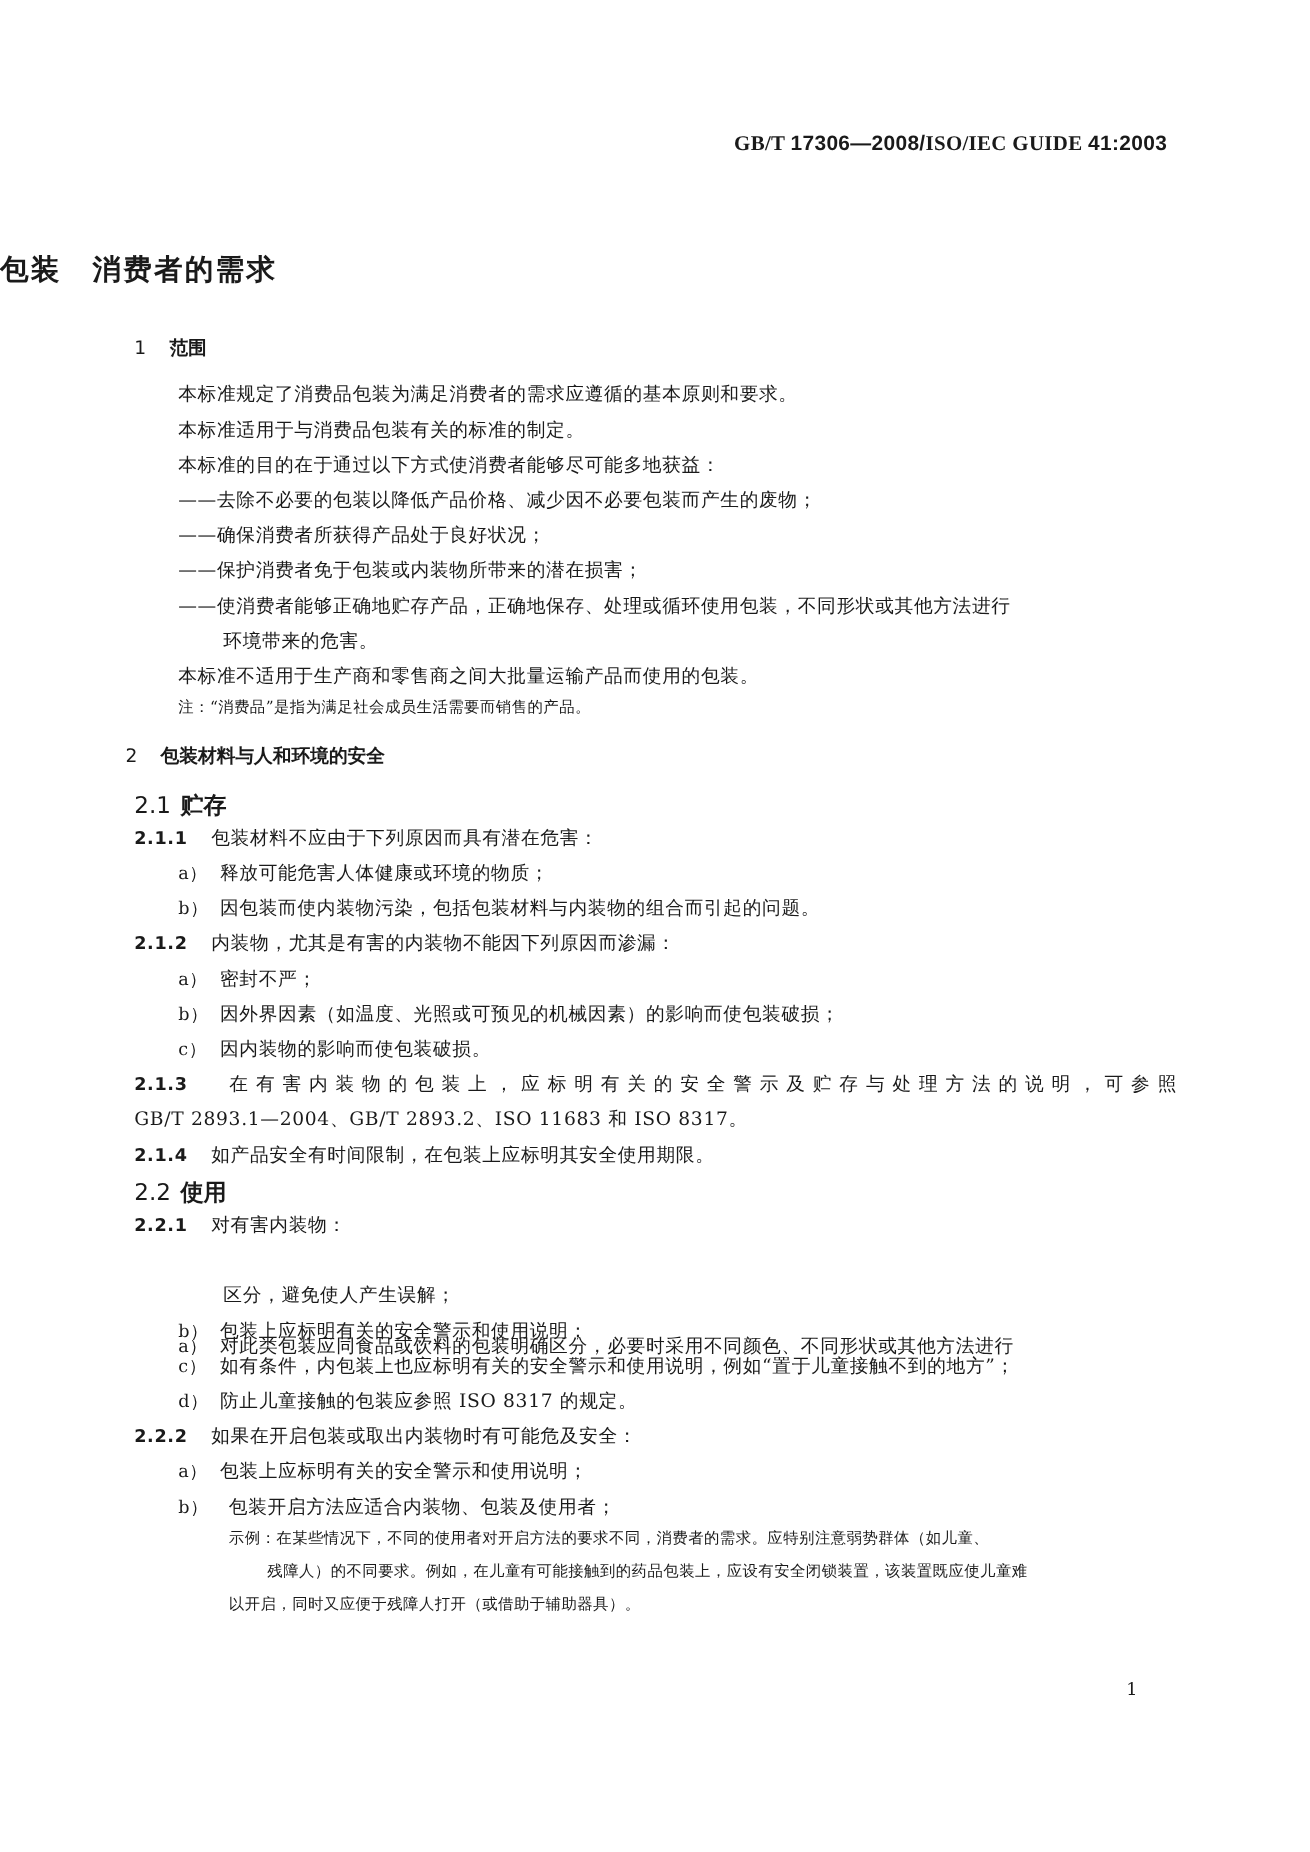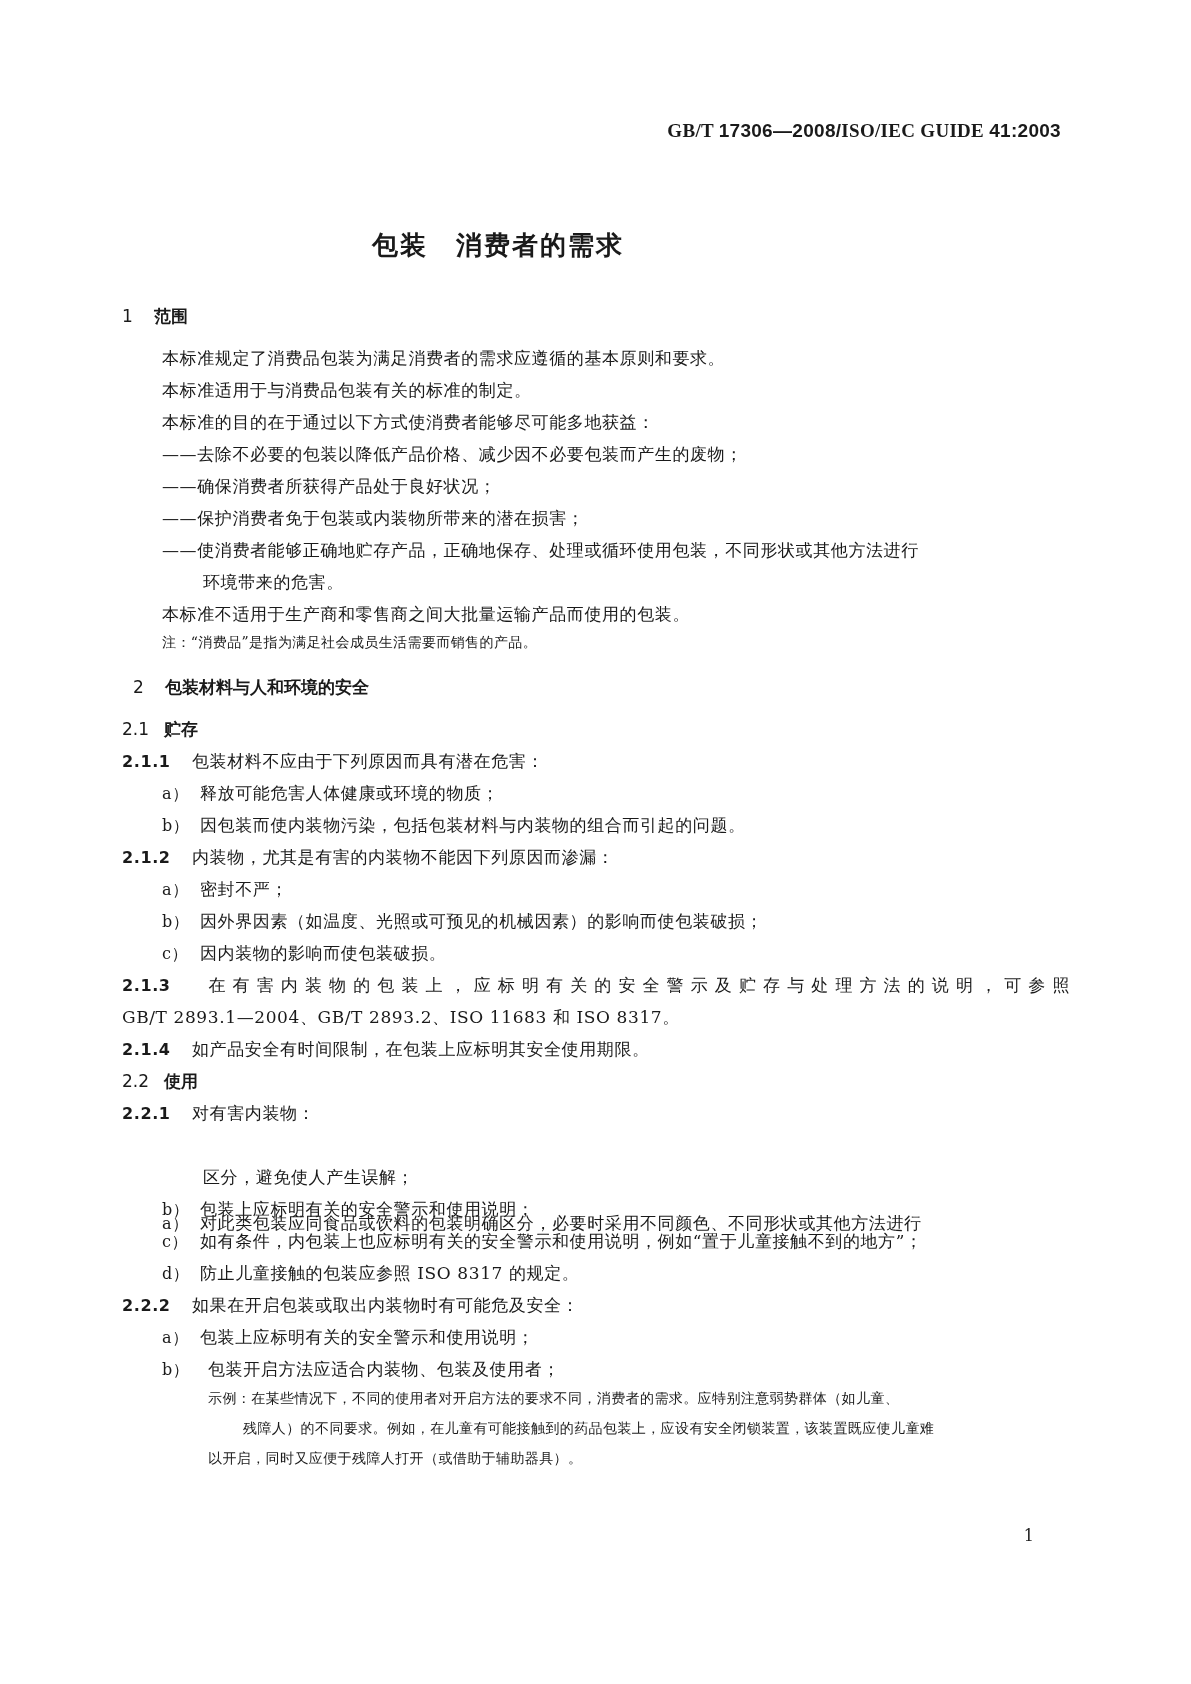--- a/index.html
+++ b/index.html
@@ -4,24 +4,24 @@
 <style>
   html, body { margin: 0; padding: 0; background: #ffffff; }
   body {
     width: 1191px; height: 1684px; position: relative; overflow: hidden;
     font-family: "DejaVu Serif", "Liberation Serif", serif;
     color: #1a1a1a;
   }
   .abs { position: absolute; white-space: nowrap; }
   .std-code { right: 130px; top: 120px; font-size: 19px; font-weight: bold; font-family: "Liberation Serif", serif; letter-spacing: 0.3px; }
   .std-code .num { font-weight: bold; font-family: "Liberation Sans", sans-serif; }
-  .title { left: 0; width: 996px; text-align: center; top: 228px; font-size: 26px; font-weight: bold; font-family: "DejaVu Sans", sans-serif; letter-spacing: 2px; }
+  .title { left: 0; width: 996px; top: 228px; font-size: 26px; font-weight: bold; font-family: "DejaVu Sans", sans-serif; letter-spacing: 2px; }
   .h1 { font-size: 17px; font-weight: bold; font-family: "DejaVu Sans", sans-serif; }
   .h1 .no { display: inline-block; width: 32px; font-weight: normal; }
-  .h2 { font-size: 17px; font-weight: bold; font-family: "DejaVu Sans", sans-serif; }
+  .h2 { font-size: 21px; font-weight: bold; font-family: "DejaVu Sans", sans-serif; }
   .h2 .no { display: inline-block; width: 42px; font-weight: normal; }
   .p { font-size: 17px; letter-spacing: 0.6px; }
   .clause-no { display: inline-block; min-width: 70px; font-family: "DejaVu Sans", sans-serif; font-weight: bold; font-size: 16px; }
   .item-letter { display: inline-block; width: 38px; font-size: 16px; }
   .note { font-size: 14px; letter-spacing: 0.4px; }
   .page-no { right: 157px; top: 1526px; font-size: 16px; }
 </style>
 </head>
 <body>
 
@@ -40,21 +40,21 @@
 <div class="abs p" style="left:162px; top:379px;">本标准适用于与消费品包装有关的标准的制定。</div>
 <div class="abs p" style="left:162px; top:411px;">本标准的目的在于通过以下方式使消费者能够尽可能多地获益：</div>
 <div class="abs p" style="left:162px; top:443px;">——去除不必要的包装以降低产品价格、减少因不必要包装而产生的废物；</div>
 <div class="abs p" style="left:162px; top:475px;">——确保消费者所获得产品处于良好状况；</div>
 <div class="abs p" style="left:162px; top:507px;">——保护消费者免于包装或内装物所带来的潜在损害；</div>
 <div class="abs p" style="left:162px; top:539px;">——使消费者能够正确地贮存产品，正确地保存、处理或循环使用包装，不同形状或其他方法进行</div>
 <div class="abs p" style="left:203px; top:571px;">环境带来的危害。</div>
 <div class="abs p" style="left:162px; top:603px;">本标准不适用于生产商和零售商之间大批量运输产品而使用的包装。</div>
 <div class="abs note" style="left:162px; top:634px;">注：“消费品”是指为满足社会成员生活需要而销售的产品。</div>
 
-<div class="abs h1" style="left:133px; top:676px;">
+<div class="abs h1" style="left:114px; top:676px;">
   <span class="no">2</span><span>包装材料与人和环境的安全</span>
 </div>
 
 <div class="abs h2" style="left:122px; top:718px;">
   <span class="no">2.1</span><span>贮存</span>
 </div>
 
 <div class="abs p" style="left:122px; top:750px;">
   <span class="clause-no">2.1.1</span><span>包装材料不应由于下列原因而具有潜在危害：</span>
 </div>

